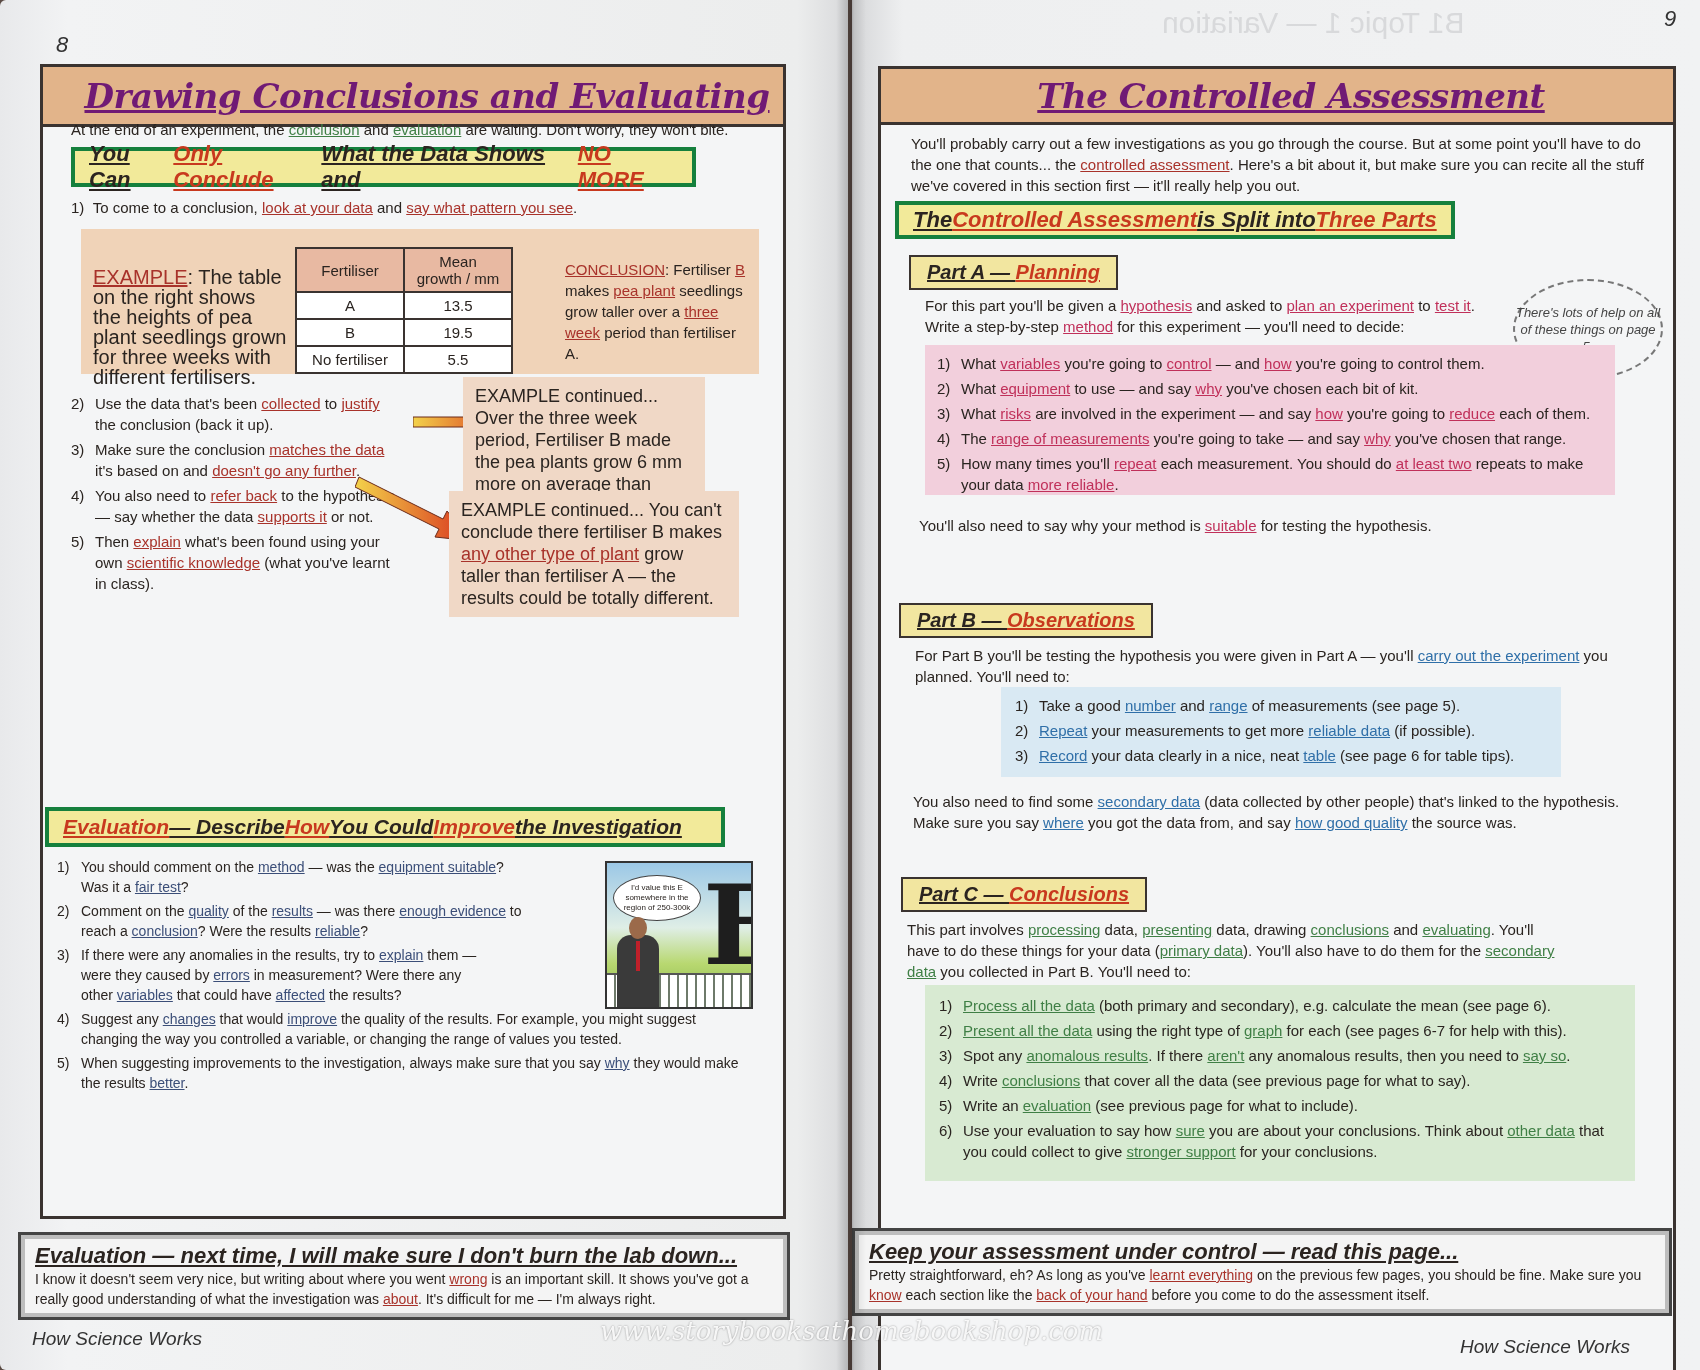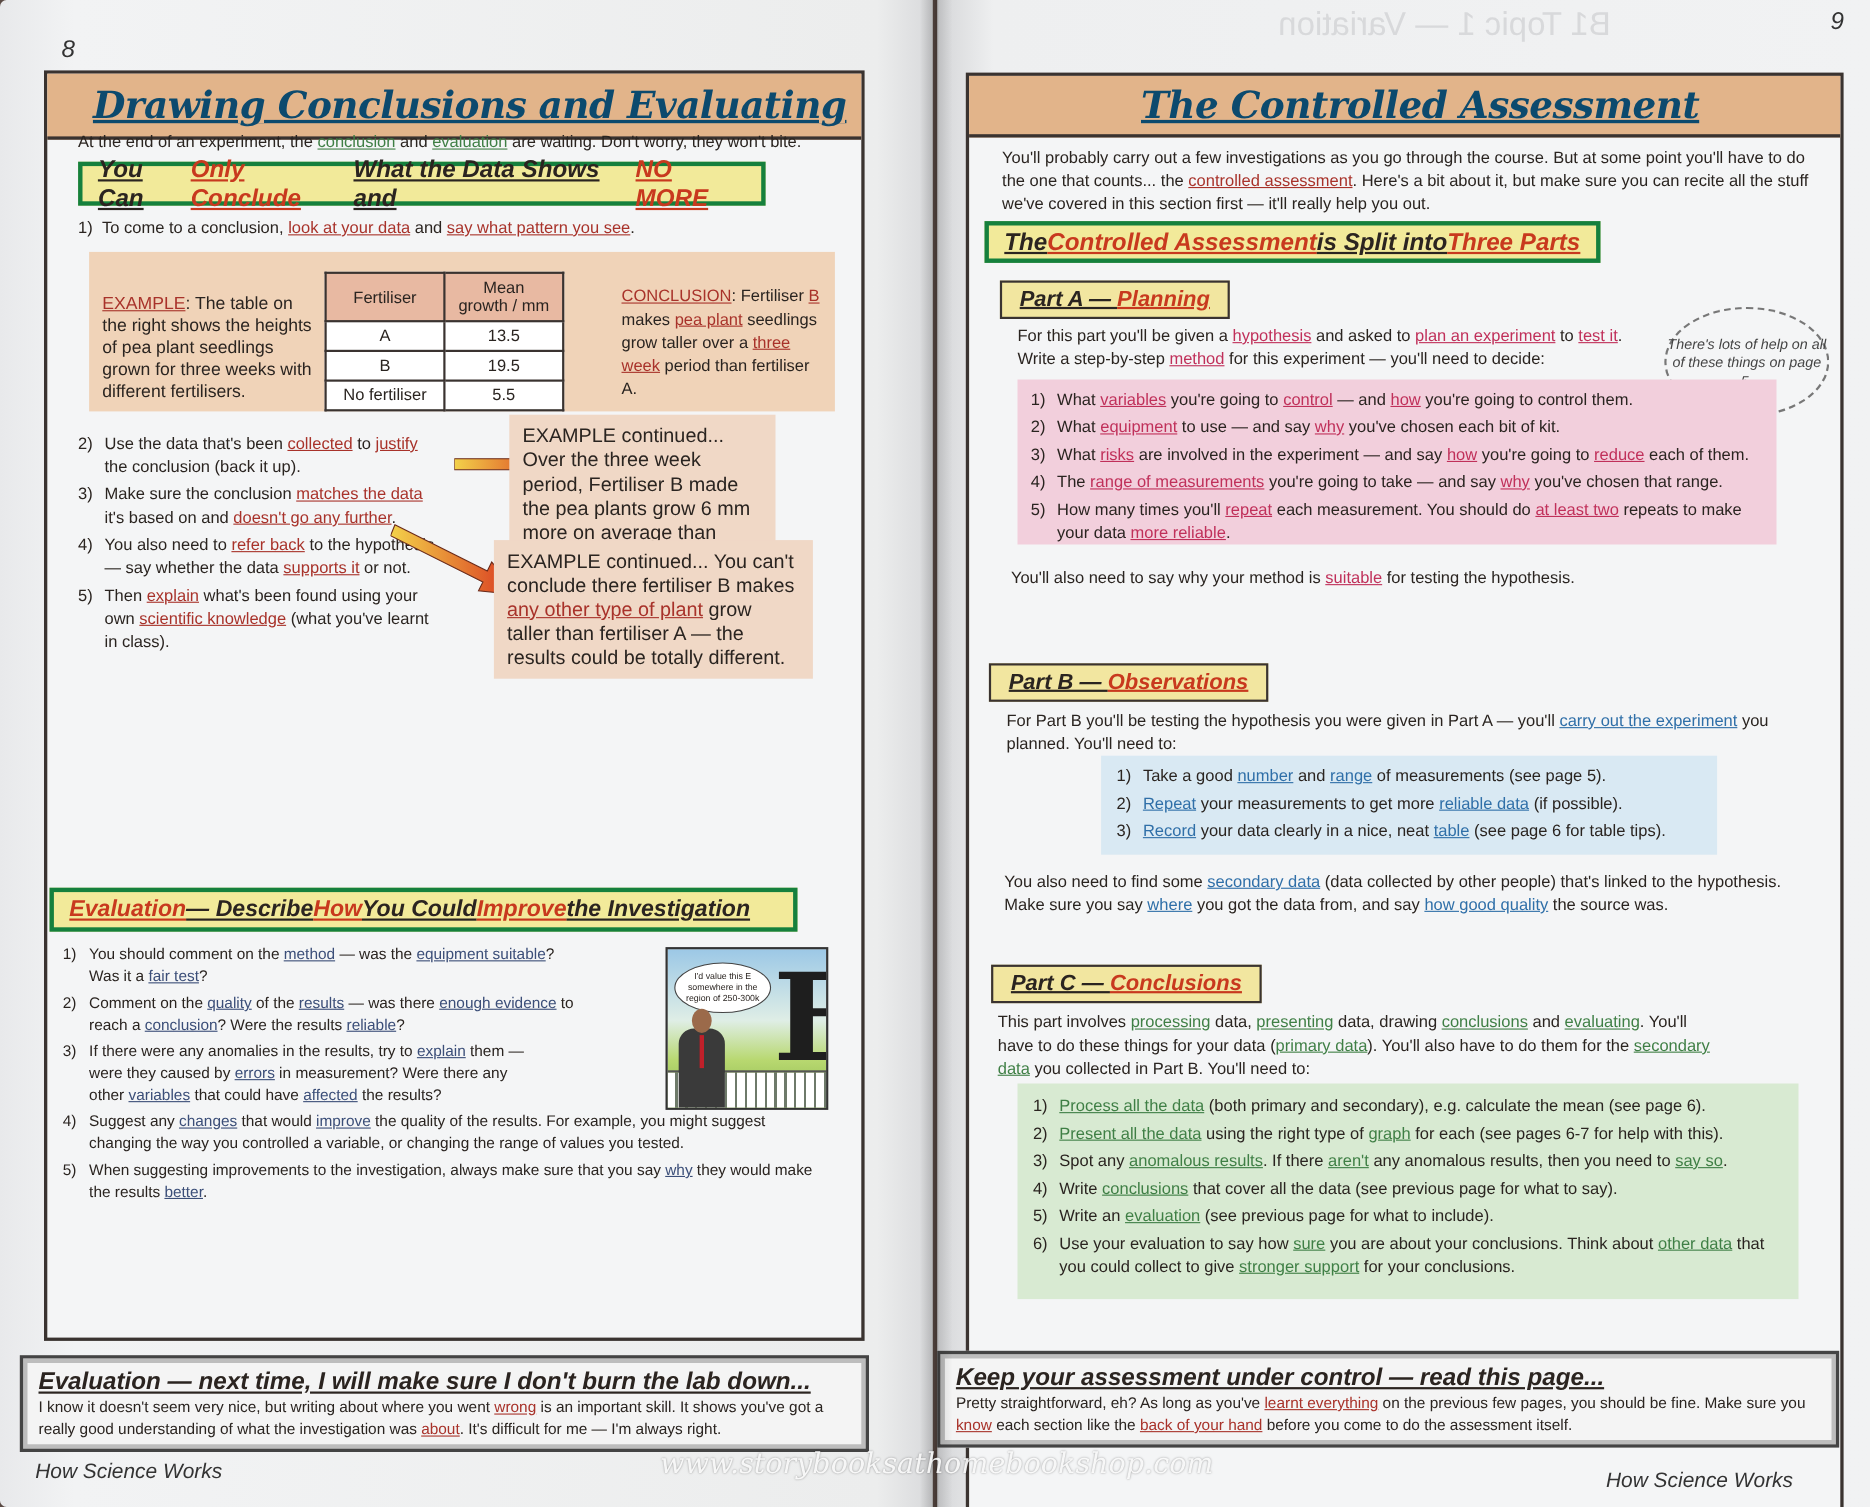--- a/index.html
+++ b/index.html
@@ -19,21 +19,21 @@
   .page.right { left: 852px; width: 848px; background: linear-gradient(90deg,#d5d6d8 0%, #eeeff0 6%, #f1f2f3 100%); }
   .gutter { position: absolute; left: 836px; top: 0; width: 30px; height: 1370px; background: linear-gradient(90deg, rgba(0,0,0,0) 0%, rgba(0,0,0,0.18) 45%, rgba(0,0,0,0.25) 50%, rgba(0,0,0,0.1) 60%, rgba(0,0,0,0) 100%); }
   .page-num { position: absolute; font-style: italic; font-size: 22px; color: #333; }
   .frame { position: absolute; border: 3px solid #3a3330; background: #f4f5f6; }
   .title-bar {
     position: absolute; background: #e2b48a; border-bottom: 3px solid #3a3330;
     display: flex; align-items: center; justify-content: center;
   }
   .big-title {
     font-family: "DejaVu Serif", serif; font-weight: bold; font-style: italic;
-    color: #0c4a6e; text-decoration: underline; text-decoration-thickness: 3px;
+    color: #701a75; text-decoration: underline; text-decoration-thickness: 3px;
     letter-spacing: -0.5px;
     margin-left: 28px;
   }
   .yhead {
     position: absolute; background: #f2ea9a; border: 4px solid #15803d;
     display: flex; align-items: center; padding: 0 14px;
     font-weight: bold; font-style: italic; color: #2b2420;
     font-family: "Liberation Sans", sans-serif;
   }
   .yhead .u { text-decoration: underline; }
@@ -101,21 +101,21 @@
           <span class="u red">Only Conclude</span>
           <span class="u"> What the Data Shows and </span>
           <span class="u red">NO MORE</span>
       </div>
 
       <div class="p" style="left:28px;top:130px;">
         <span>1)</span>&nbsp;&nbsp;<span>To come to a conclusion, </span><span class="ul-red">look at your data</span><span> and </span><span class="ul-red">say what pattern you see</span><span>.</span>
       </div>
 
       <div class="example-box" style="left:38px;top:162px;width:678px;height:145px;">
-        <div class="p" style="left:12px;top:38px;width:195px;font-size:16px;line-height:20px;">
+        <div class="p" style="left:12px;top:38px;width:195px;font-size:20px;line-height:20px;">
           <span class="ul-red">EXAMPLE</span><span>: The table on the right shows the heights of pea plant seedlings grown for three weeks with different fertilisers.</span>
         </div>
         <table class="growth" style="left:214px;top:18px;">
           <thead>
             <tr>
               <th>Fertiliser</th>
               <th>Mean growth / mm</th>
             </tr>
           </thead>
           <tbody>

